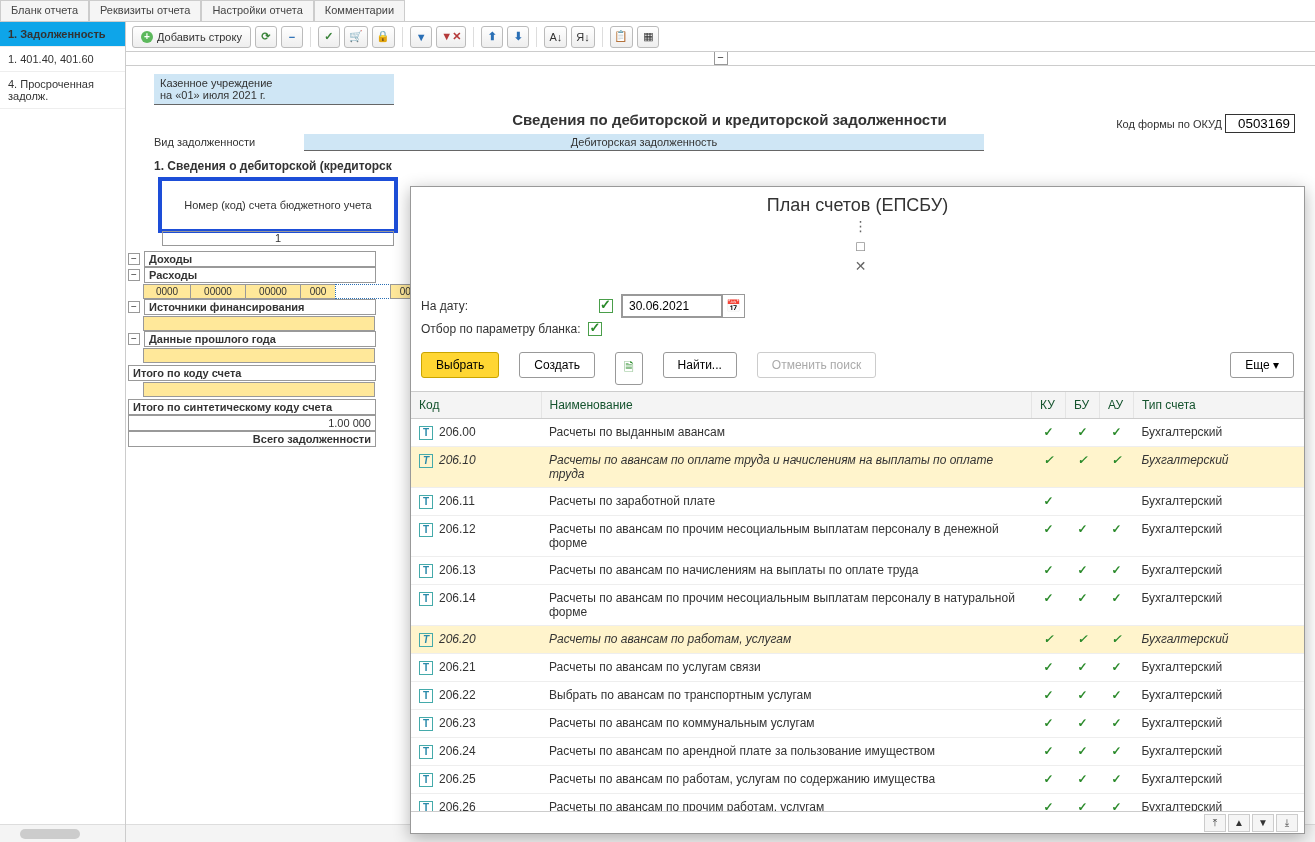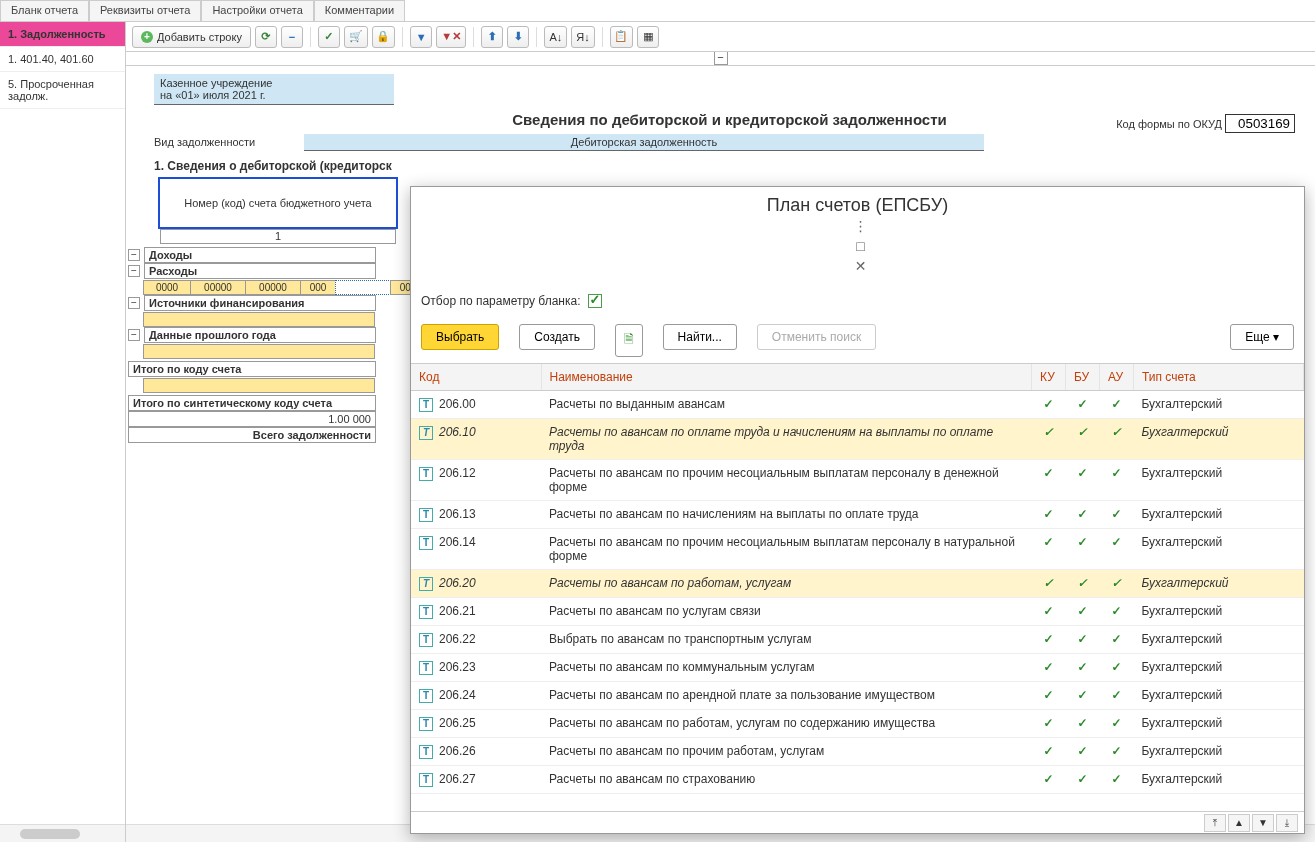--- a/index.html
+++ b/index.html
@@ -3,21 +3,21 @@
 <meta charset="utf-8">
 <style>
 * { box-sizing: border-box; margin: 0; padding: 0; }
 body { font-family: Arial, sans-serif; font-size: 12px; color: #333; background: #fff; width: 1315px; height: 842px; overflow: hidden; position: relative; }
 .tabs-top { display: flex; border-bottom: 1px solid #ccc; height: 22px; }
 .tabs-top .tab { padding: 3px 10px; border: 1px solid #ccc; border-bottom: none; background: #f5f5f5; cursor: pointer; font-size: 11px; color: #444; }
 
 .main-layout { display: flex; height: calc(100% - 22px); }
 .left-panel { width: 126px; border-right: 1px solid #ccc; background: #fff; display:flex; flex-direction:column;}
 .left-panel .item { padding: 6px 8px; border-bottom: 1px solid #eee; font-size: 11px; cursor: pointer; }
-.left-panel .item.active { background: #ec4899; font-weight: bold; }
+.left-panel .item.active { background: #0ea5e9; font-weight: bold; }
 .left-scroll { margin-top:auto; height:18px; border-top:1px solid #ddd; background:#f4f4f4; display:flex; align-items:center; }
 .left-scroll .thumb { width:60px; height:10px; background:#ccc; border-radius:5px; margin-left:20px;}
 
 .content { flex: 1; display: flex; flex-direction: column; position: relative; }
 .toolbar { display: flex; align-items: center; gap: 4px; padding: 4px 6px; border-bottom: 1px solid #ccc; height: 30px; }
 .toolbar .btn { display: inline-flex; align-items: center; justify-content: center; min-width: 22px; height: 22px; border: 1px solid #bbb; background: linear-gradient(#fff,#eee); border-radius: 3px; cursor: pointer; font-size: 11px; padding: 0 4px; }
 .toolbar .sep { width: 1px; height: 20px; background: #ddd; margin: 0 3px; }
 .btn.icon-green { color: #3a843a; font-weight:bold;}
 .btn.icon-blue { color: #2a6fb5; font-weight:bold;}
 .btn.icon-red { color: #b53a3a; font-weight:bold;}
@@ -44,21 +44,21 @@
 .tree-table { margin-left:2px; margin-top:4px;}
 .tree-row { display:flex; align-items:center; height:16px; font-size:11px;}
 .tree-toggle { width:12px; height:12px; border:1px solid #999; background:#fff; font-size:10px; line-height:10px; text-align:center; margin-right:4px; cursor:pointer;}
 .tree-label { border:1px solid #999; padding:1px 4px; background:#fff;}
 .tree-cells { display:flex; }
 .tree-cell { border:1px solid #999; background:#ffe89a; width:48px; height:15px; font-size:10px; text-align:center; line-height:13px; margin-left:-1px;}
 .tree-cell.wide { width:56px;}
 .tree-cell.dotted { border:1px dotted #2a6fb5; background:#fff;}
 .tree-cell.num { width:56px;}
 
-.acct-header-box { border:2px solid #1d4ed8; width:240px; padding:18px 4px; text-align:center; font-size:11px; margin-left:16px; position:relative;}
+.acct-header-box { border:4px solid #1d4ed8; width:240px; padding:18px 4px; text-align:center; font-size:11px; margin-left:16px; position:relative;}
 .acct-header-box .colnum { position:absolute; bottom:-17px; left:0; right:0; border:1px solid #999; height:15px; text-align:center; line-height:13px; font-size:11px;}
 
 
 .arrow-svg { position:absolute; left:372px; top:345px; pointer-events:none; }
 
 
 .dialog { position:absolute; left:410px; top:186px; width:895px; height:648px; background:#fff; border:1px solid #999; box-shadow:0 4px 16px rgba(0,0,0,0.3); display:flex; flex-direction:column; }
 .dialog-title { display:flex; align-items:center; padding:8px 10px; font-size:18px;flex-direction:column; }
 .dialog-title .spacer { flex:1; }
 .dialog-title .win-btn { width:20px; height:20px; display:flex; align-items:center; justify-content:center; cursor:pointer; margin-left:6px; color:#666; font-size:14px;}
@@ -74,21 +74,21 @@
 
 .dialog-buttons { display:flex; align-items:flex-start; gap:20px; padding:6px 10px;}
 .dbtn { border:1px solid #999; padding:5px 14px; font-size:12px; background:#fff; cursor:pointer; border-radius:3px;}
 .dbtn.primary { background:#ffd633; border-color:#c9a400; font-weight:normal;}
 .dbtn.icon { padding:5px 8px; color:#2a8a2a;}
 .dbtn.disabled { color:#aaa; border-color:#ccc; cursor:default;}
 .more-btn { margin-left:auto; }
 
 .grid { flex:1; overflow:auto; border-top:1px solid #ccc;}
 .grid table { width:100%; border-collapse:collapse; font-size:12px;}
-.grid th { text-align:left; padding:6px 8px; background:#f4f4f4; border-bottom:1px solid #ccc; font-weight:normal; color:#c2410c; border-right:1px solid #e4e4e4;}
+.grid th { text-align:left; padding:6px 8px; background:#f4f4f4; border-bottom:1px solid #ccc; font-weight:normal; color:#14532d; border-right:1px solid #e4e4e4;}
 .grid td { padding:6px 8px; border-bottom:1px solid #eee; vertical-align:top;}
 .grid tr.hl td { background:#fff4cc;font-style:italic; }
 .code-cell { white-space:nowrap;}
 .t-badge { display:inline-block; width:14px; height:14px; border:1px solid #4aa; color:#2a8aaa; font-size:10px; text-align:center; line-height:12px; font-weight:bold; margin-right:6px;}
 .check { color:#2a8a2a; font-weight:bold; text-align:center;}
 .col-narrow { width:34px; text-align:center;}
 
 .grid-footer { height:22px; border-top:1px solid #ccc; display:flex; justify-content:flex-end; align-items:center; padding:0 6px; gap:2px;}
 .grid-footer .nav { width:22px; height:18px; border:1px solid #ccc; background:#f5f5f5; display:flex; align-items:center; justify-content:center; font-size:10px; cursor:pointer;}
 
@@ -101,21 +101,21 @@
   <div class="tab">Бланк отчета</div>
   <div class="tab">Реквизиты отчета</div>
   <div class="tab">Настройки отчета</div>
   <div class="tab">Комментарии</div>
 </div>
 
 <div class="main-layout">
   <div class="left-panel">
     <div class="item active">1. Задолженность</div>
     <div class="item">1. 401.40, 401.60</div>
-    <div class="item">5. Просроченная задолж.</div>
+    <div class="item">4. Просроченная задолж.</div>
     <div class="left-scroll">
         <div class="thumb"></div>
       </div>
   </div>
 
   <div class="content">
     <div class="toolbar">
       <div class="btn add-row">
           <span class="plus">+</span>
           <span>Добавить строку</span>
@@ -234,20 +234,28 @@
 <div class="dialog">
   <div class="dialog-title">
     <span>План счетов (ЕПСБУ)</span>
     <span class="spacer"></span>
     <span class="win-btn">⋮</span>
     <span class="win-btn">□</span>
     <span class="win-btn">✕</span>
   </div>
   <div class="dialog-body">
     <div class="form-row">
+      <span class="flbl">На дату:</span>
+      <span class="chk checked"></span>
+      <span class="date-wrap">
+        <input type="text" value="30.06.2021" style="">
+        <span class="cal">📅</span>
+      </span>
+    </div>
+    <div class="form-row">
       <span class="flbl" style="width:auto;">Отбор по параметру бланка:</span>
       <span class="chk checked"></span>
     </div>
   </div>
   <div class="dialog-buttons">
     <button class="dbtn primary">Выбрать</button>
     <button class="dbtn">Создать</button>
     <button class="dbtn icon">🗎</button>
     <button class="dbtn">Найти...</button>
     <button class="dbtn disabled">Отменить поиск</button>
@@ -276,20 +284,28 @@
           </tr>
           <tr class="hl">
             <td class="code-cell"><span class="t-badge">T</span>206.10</td>
             <td>Расчеты по авансам по оплате труда и начислениям на выплаты по оплате труда</td>
             <td class="check col-narrow">✓</td>
             <td class="check col-narrow">✓</td>
             <td class="check col-narrow">✓</td>
             <td>Бухгалтерский</td>
           </tr>
           <tr>
+            <td class="code-cell"><span class="t-badge">T</span>206.11</td>
+            <td>Расчеты по заработной плате</td>
+            <td class="check col-narrow">✓</td>
+            <td class="check col-narrow"></td>
+            <td class="check col-narrow"></td>
+            <td>Бухгалтерский</td>
+          </tr>
+          <tr>
             <td class="code-cell"><span class="t-badge">T</span>206.12</td>
             <td>Расчеты по авансам по прочим несоциальным выплатам персоналу в денежной форме</td>
             <td class="check col-narrow">✓</td>
             <td class="check col-narrow">✓</td>
             <td class="check col-narrow">✓</td>
             <td>Бухгалтерский</td>
           </tr>
           <tr>
             <td class="code-cell"><span class="t-badge">T</span>206.13</td>
             <td>Расчеты по авансам по начислениям на выплаты по оплате труда</td>

